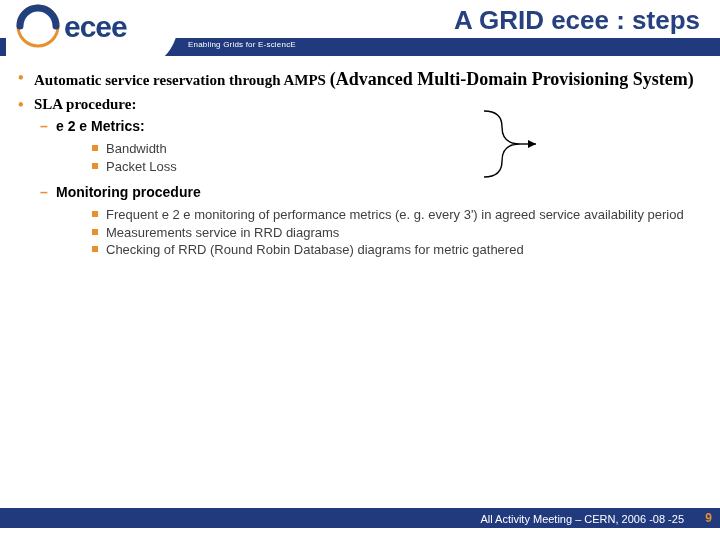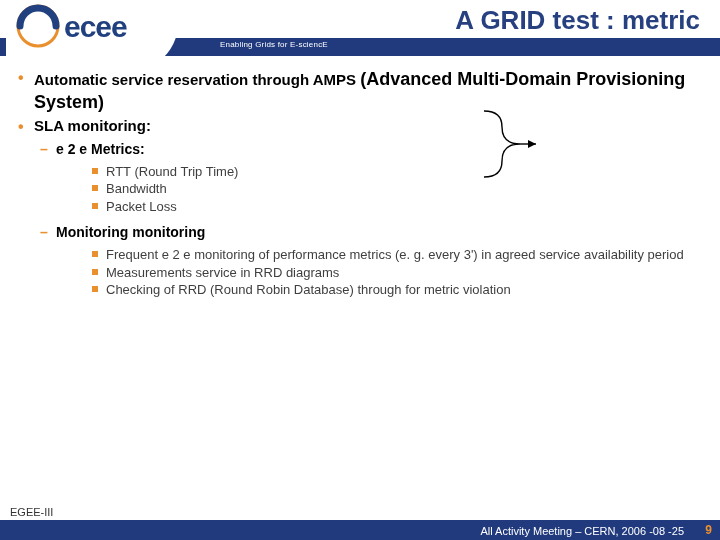--- a/index.html
+++ b/index.html
@@ -20,21 +20,20 @@
     height: 18px;
     background: #203a7d;
   }
   .header-tagline {
     position: absolute;
     top: 40px;
     left: 188px;
     font-size: 8px;
     color: #fff;
     letter-spacing: 0.2px;
-    margin-left: 32px;
   }
   .logo-wrap {
     position: absolute;
     top: -6px;
     left: 6px;
     width: 172px;
     height: 72px;
     background: #fff;
     border-bottom-right-radius: 62px 52px;
     padding-top: 10px;
@@ -54,20 +53,21 @@
   .content {
     position: absolute;
     top: 68px;
     left: 10px;
     right: 10px;
   }
   ul.top {
     margin: 0;
     padding: 0 0 0 6px;
     list-style: none;
+    font-family: Liberation Serif, serif;
   }
   ul.top > li {
     position: relative;
     padding-left: 18px;
     margin: 0 0 4px 0;
     font-size: 15px;
     font-weight: bold;
     color: #000;
     line-height: 1.25;
   }
@@ -132,21 +132,21 @@
     top: 22px;
     font-size: 14px;
     font-weight: bold;
     color: #000;
     white-space: nowrap;
   }
   .footer {
     position: absolute;
     left: 0;
     right: 0;
-    bottom: 0;
+    bottom: 12px;
     height: 20px;
     background: #203a7d;
   }
   .footer-text {
     position: absolute;
     right: 36px;
     bottom: 3px;
     color: #fff;
     font-size: 11px;
   }
@@ -173,46 +173,45 @@
 <div class="header-tagline">Enabling Grids for E-sciencE</div>
 
 <div class="logo-wrap">
   <svg width="150" height="44" viewBox="0 0 150 44">
     <circle cx="22" cy="22" r="20" fill="none" stroke="#e98f2e" stroke-width="3"></circle>
     <path d="M4 22 A18 18 0 0 1 40 22" fill="none" stroke="#20407f" stroke-width="7" stroke-linecap="round"></path>
     <text x="48" y="33" font-family="Arial" font-size="30" font-weight="bold" fill="#20407f" letter-spacing="-1">ecee</text>
   </svg>
 </div>
 
-<div class="title">A GRID test : metric</div>
+<div class="title">A GRID ecee : steps</div>
 
 <div class="content">
   <ul class="top">
     <li>
       <span>Automatic service reservation through AMPS </span><span style="font-size:18px">(Advanced Multi-Domain Provisioning System)</span>
     </li>
-    <li>SLA monitoring:</li>
+    <li>SLA procedure:</li>
   </ul>
 
   <ul class="dash" style="position:relative;">
     <li>e 2 e Metrics:</li>
   </ul>
   <ul class="square" style="padding-left:82px;">
-    <li>RTT (Round Trip Time)</li>
     <li>Bandwidth</li>
     <li>Packet Loss</li>
   </ul>
 
   <ul class="dash">
-    <li>Monitoring monitoring</li>
+    <li>Monitoring procedure</li>
   </ul>
   <ul class="square" style="padding-left:82px;">
     <li>Frequent e 2 e monitoring of performance metrics (e. g. every 3') in agreed service availability period</li>
     <li>Measurements service in RRD diagrams</li>
-    <li>Checking of RRD (Round Robin Database)  through for metric violation</li>
+    <li>Checking of RRD (Round Robin Database)  diagrams for metric gathered</li>
   </ul>
 </div>
 
 <div class="annotation">
   <svg width="68" height="70">
     <path d="M8 2 Q26 2 26 18 Q26 35 44 35 Q26 35 26 52 Q26 68 8 68" fill="none" stroke="#000" stroke-width="1.4"></path>
     <line x1="44" y1="35" x2="60" y2="35" stroke="#000" stroke-width="1.4"></line>
     <polygon points="60,35 52,31 52,39" fill="#000"></polygon>
   </svg>
 </div>

